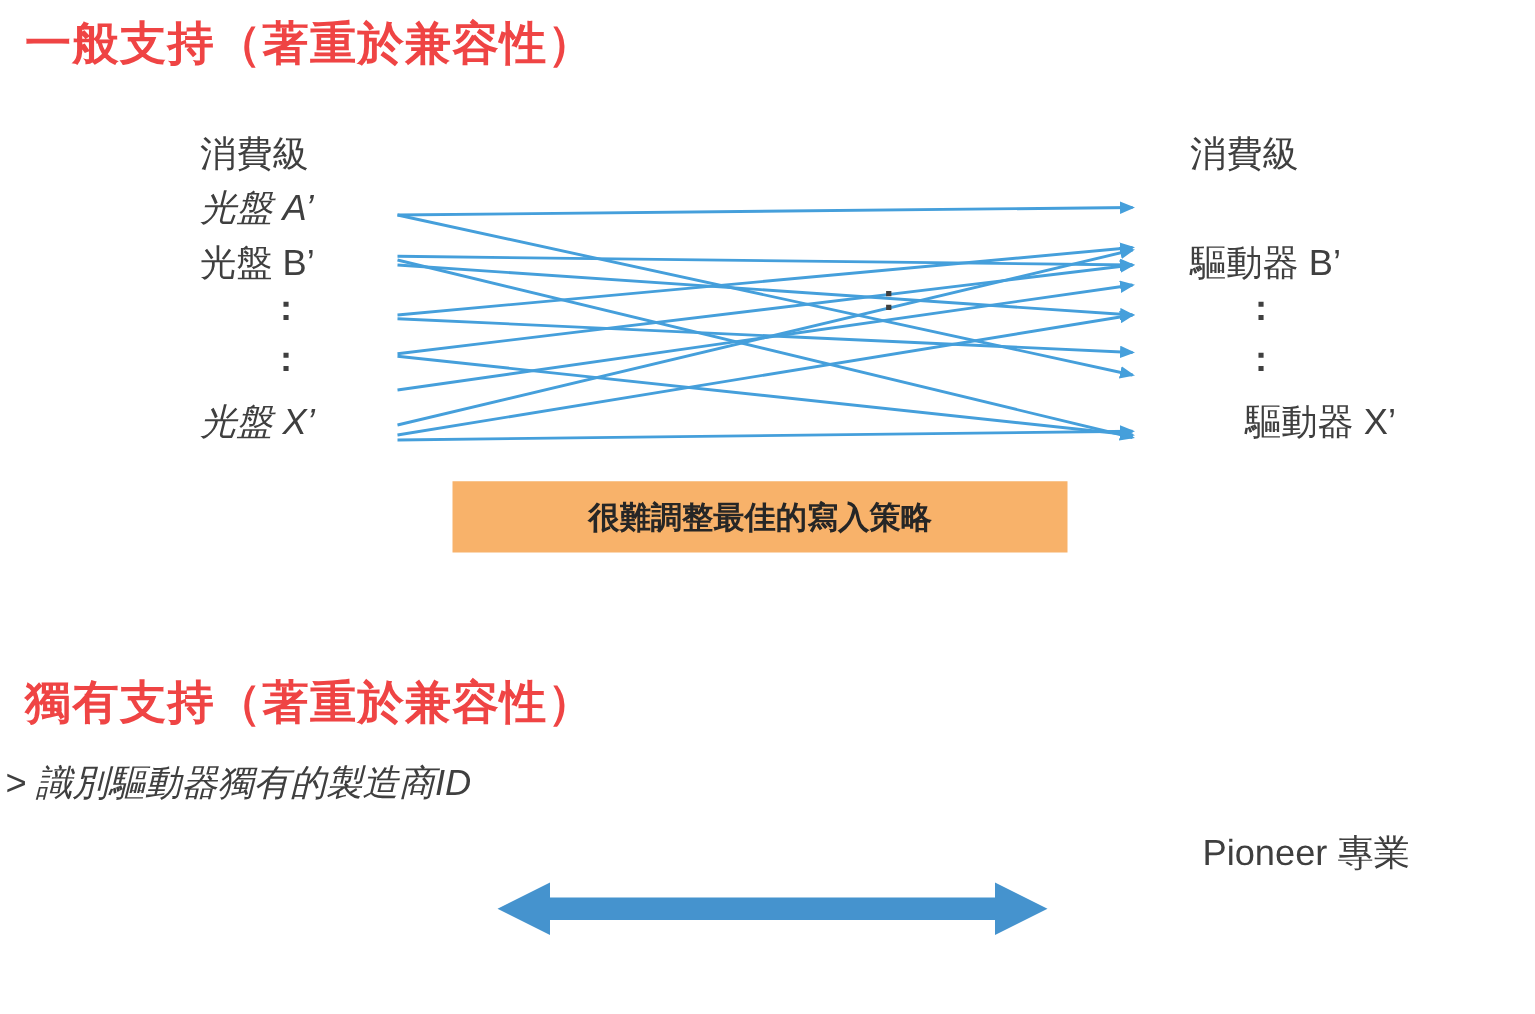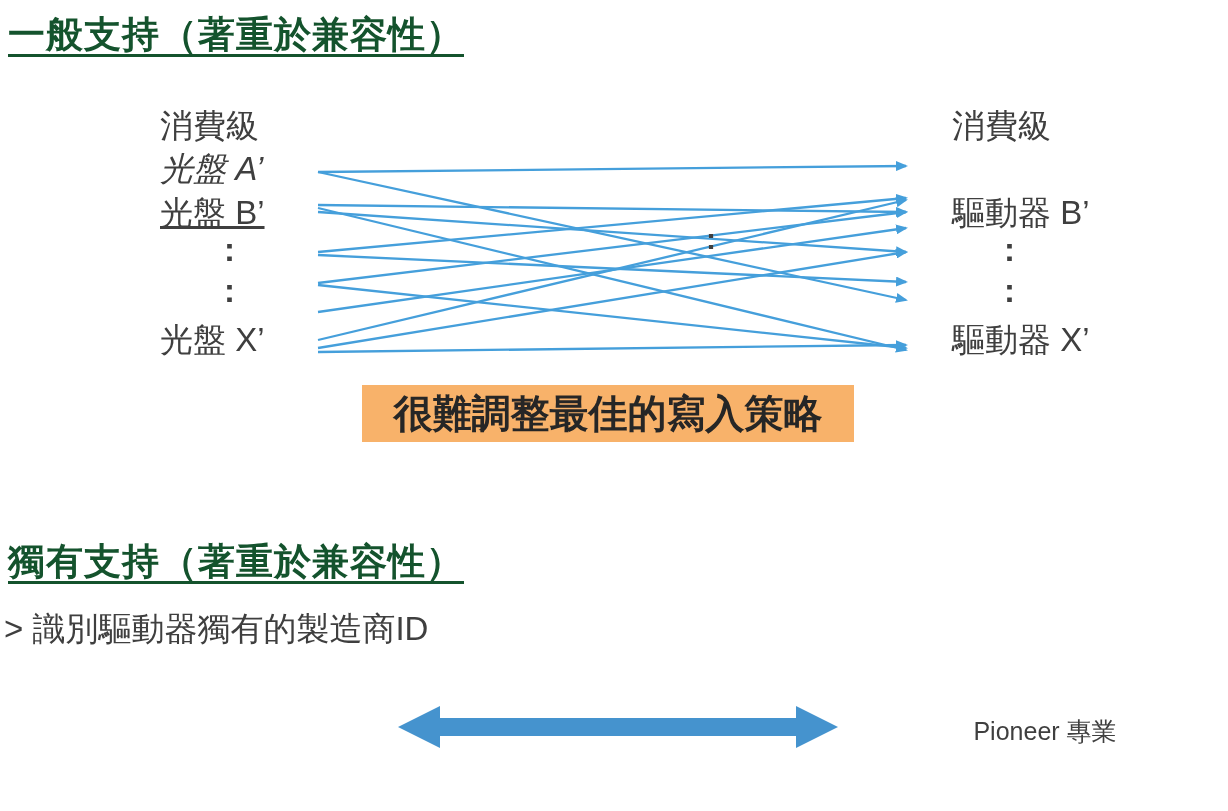--- a/index.html
+++ b/index.html
@@ -7,69 +7,69 @@
     position:relative;
     width:1228px;height:811px;
     background:#ffffff;
     font-family:"Liberation Sans","DejaVu Sans",sans-serif;
     overflow:hidden;
   }
   .title{
     position:absolute;
     font-size:37px;
     font-weight:700;
-    color:#14532d;
+    color:#ef4444;
     letter-spacing:1px;
-    text-decoration:underline;
     text-decoration-thickness:3px;
     text-underline-offset:7px;
     white-space:nowrap;
+    margin-left:12px;
   }
   #title-general{left:8px;top:10px;}
   #title-exclusive{left:8px;top:537px;}
   .label{
     position:absolute;
-    font-size:33px;
+    font-size:29px;
     color:#3f3f3f;
     white-space:nowrap;
   }
   .dots{font-weight:700;}
   
   .lc0{left:160px;top:104px;}
   .lc1{left:160px;top:147px;font-style:italic;}
-  .lc2{left:160px;top:191px;text-decoration:underline;}
+  .lc2{left:160px;top:191px;}
   .lc3{left:224px;top:231px;}
   .lc4{left:224px;top:272px;}
-  .lc5{left:160px;top:318px;}
+  .lc5{left:160px;top:318px;font-style:italic;}
   
   .rc0{left:952px;top:104px;}
   .rc1{left:952px;top:147px;}
   .rc2{left:952px;top:191px;}
   .rc3{left:1004px;top:231px;}
   .rc4{left:1004px;top:272px;}
-  .rc5{left:952px;top:318px;}
+  .rc5{left:996px;top:318px;}
   #center-dots{
     left:706px;top:222px;
     font-size:30px;font-weight:700;
   }
   #highlight-box{
     position:absolute;
     left:362px;top:385px;
     width:492px;height:57px;
     background:#F8B26A;
     display:flex;align-items:center;justify-content:center;
-    font-size:39px;font-weight:700;color:#262626;
+    font-size:25px;font-weight:700;color:#262626;
     white-space:nowrap;
   }
-  #bullet-line{left:4px;top:607px;}
+  #bullet-line{left:4px;top:607px;font-style:italic;}
   #left-product{left:112px;top:710px;}
   #right-product{
     position:absolute;
-    left:862px;top:710px;width:366px;
-    font-size:25px;color:#3f3f3f;
+    left:862px;top:662px;width:366px;
+    font-size:29px;color:#3f3f3f;
     text-align:center;line-height:43px;
   }
   #diagram-svg{
     position:absolute;left:0;top:0;
     pointer-events:none;
   }
 </style>
 </head>
 <body>
 

